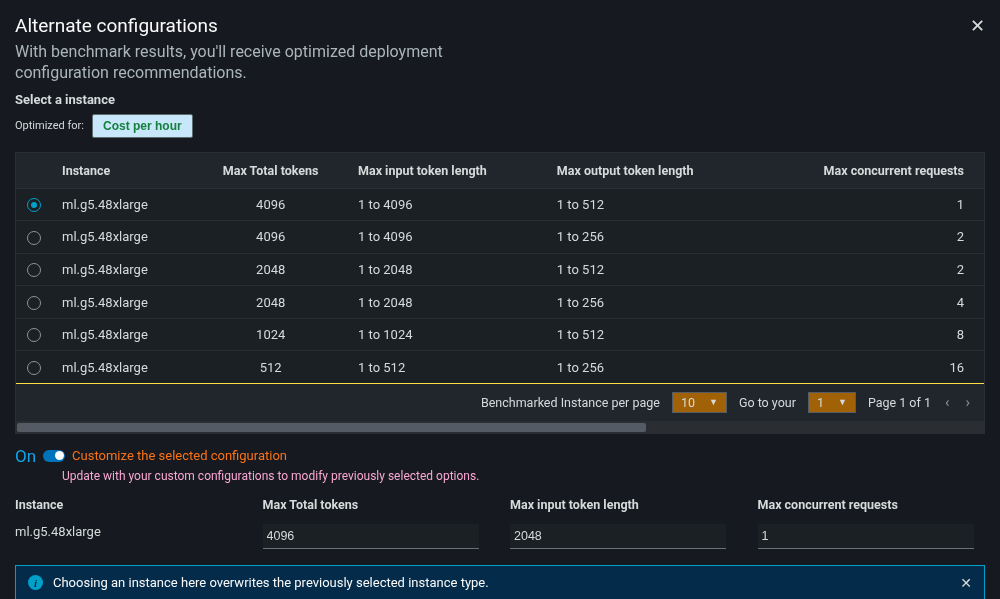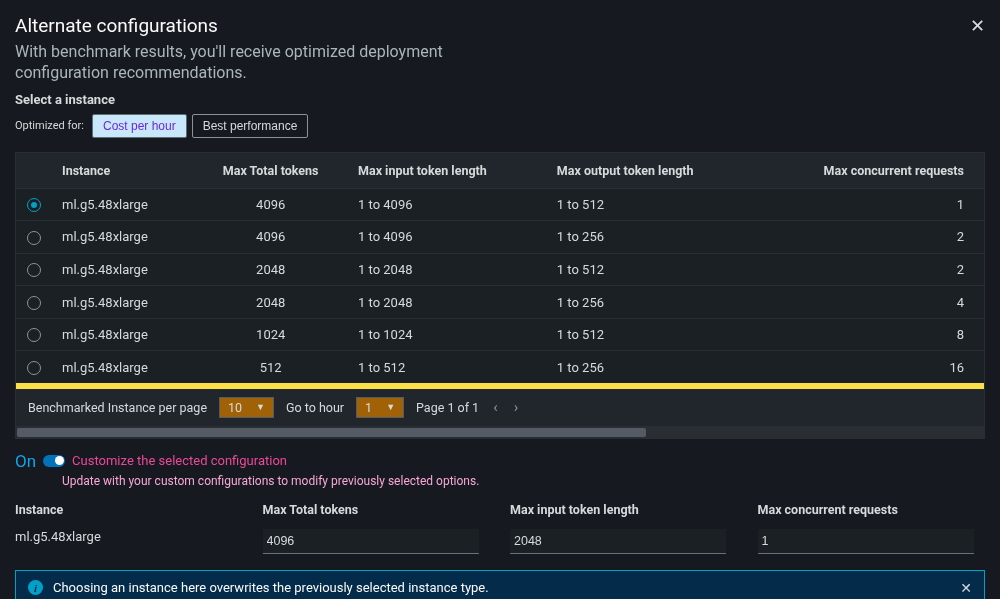--- a/index.html
+++ b/index.html
@@ -63,22 +63,23 @@
     border: 1px solid #879596;
     background: #16191f;
     color: #d5dbdb;
     padding: 4px 10px;
     font-size: 12px;
     cursor: pointer;
     border-radius: 2px;
   }
   .seg-btn.active {
     background: #c9e7fb;
-    color: #6d28d9;
+    color: #15803d;
     border-color: #5b6d6e;
+    font-weight: bold;
   }
   .table-wrap {
     margin-top: 14px;
     border: 1px solid #2a2e33;
     background: #1b2025;
   }
   table {
     width: 100%;
     border-collapse: collapse;
   }
@@ -119,24 +120,25 @@
     height: 6px;
     background: #00a1c9;
     border-radius: 50%;
     position: absolute;
     top: 2.5px;
     left: 2.5px;
   }
   .col-tokens { text-align:center; }
   .pager {
     display: flex;
+    justify-content: flex-end;
     align-items: center;
     gap: 12px;
     padding: 8px 12px;
-    border-top: 6px solid #fde047;
+    border-top: 1px solid #fde047;
     font-size: 12.5px;
     background: #21262c;
   }
   .pager .dd {
     border: 1px solid #545b64;
     background: #a16207;
     color: #d5dbdb;
     padding: 2px 8px;
     display: inline-flex;
     align-items: center;
@@ -187,21 +189,21 @@
     width: 9px;
     height: 9px;
     background: white;
     border-radius: 50%;
     position: absolute;
     top: 1.5px;
     right: 1.5px;
   }
   .toggle-text {
     font-size: 13px;
-    color: #ec4899;
+    color: #f97316;
     text-align: right;
   }
   .toggle-sub {
     font-size: 12px;
     color: #f9a8d4;
     margin-top: 3px;
     margin-left: 47px;
     max-width: 420px;
     line-height: 1.3;
   }
@@ -278,21 +280,20 @@
     <div class="close-x">✕</div>
   </div>
   <div class="subtitle">With benchmark results, you'll receive optimized deployment configuration recommendations.</div>
 
   <div class="select-label">Select a instance</div>
 
   <div class="optimized-row">
     <span class="opt-label">Optimized for:</span>
     <div class="seg">
       <button class="seg-btn active">Cost per hour</button>
-      <button class="seg-btn">Best performance</button>
     </div>
   </div>
 
   <div class="table-wrap">
     <table>
       <thead>
         <tr>
           <th class="radio-cell"></th>
           <th>Instance</th>
           <th class="col-tokens">Max Total tokens</th>
@@ -351,21 +352,21 @@
             <td>16</td>
           </tr>
         </tbody>
     </table>
     <div class="pager">
       <span>Benchmarked Instance per page</span>
       <span class="dd">
         <span>10</span>
         <span class="caret">▼</span>
       </span>
-      <span>Go to hour</span>
+      <span>Go to your</span>
       <span class="dd">
         <span>1</span>
         <span class="caret">▼</span>
       </span>
       <span>Page 1 of 1</span>
       <span class="nav">‹</span>
       <span class="nav">›</span>
     </div>
   </div>
   <div class="hscroll">

